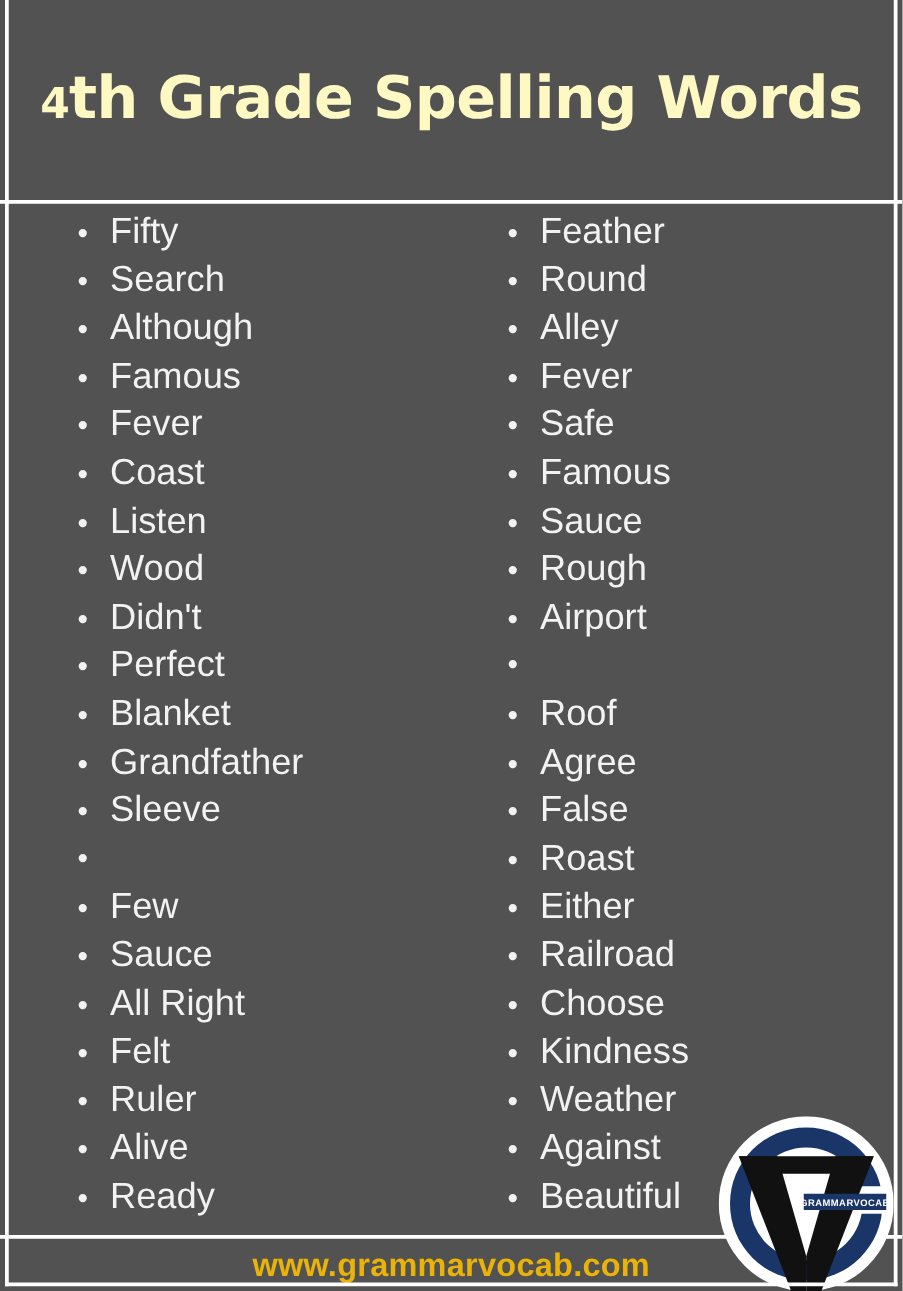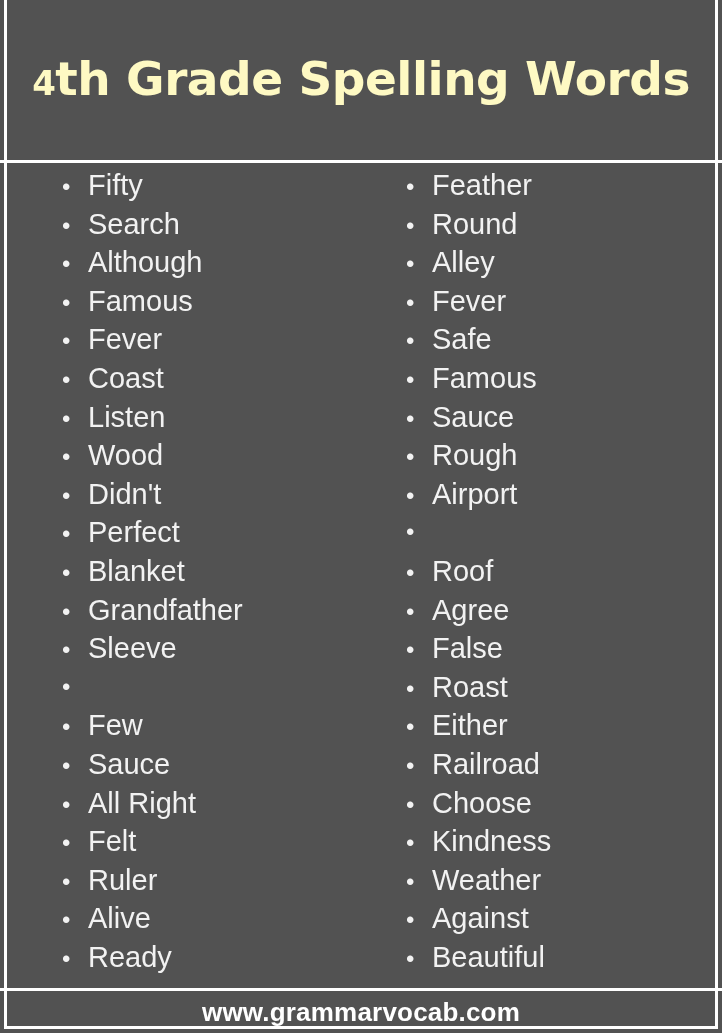--- a/index.html
+++ b/index.html
@@ -127,21 +127,21 @@
     left: 0;
     top: 991px;
     width: 722px;
     height: 42px;
     background: #525252;
     display: flex;
     align-items: center;
     justify-content: center;
   }
   #footer-url {
-    color: #ffffff;
+    color: #eab308;
     font-family: "Liberation Sans", sans-serif;
     font-weight: bold;
     font-size: 26px;
     letter-spacing: 0.2px;
     line-height: 1;
     white-space: nowrap;
   }
 
   
   #logo {
@@ -335,15 +335,31 @@
           <span class="word-label">Beautiful</span>
         </li>
       </ul>
   </div>
 
   <div id="footer-divider"></div>
   <div id="footer">
     <span id="footer-url">www.grammarvocab.com</span>
   </div>
 
+  <div id="logo">
+    <svg width="140" height="140" viewBox="0 0 140 140" xmlns="http://www.w3.org/2000/svg">
+      <circle cx="70" cy="70" r="70" fill="#ffffff"></circle>
+      <circle cx="70" cy="70" r="61" fill="#1a3668"></circle>
+      <circle cx="70" cy="70" r="45" fill="#ffffff"></circle>
+
+      <rect x="70" y="56" width="62" height="22" fill="#ffffff"></rect>
+
+      <path d="M16 32 L47 32 L70 112 L70 140 L58 140 Z" fill="#111111"></path>
+      <path d="M124 32 L93 32 L70 112 L70 140 L82 140 Z" fill="#111111"></path>
+      <path d="M16 32 L124 32 L116 46 L24 46 Z" fill="#111111"></path>
+
+      <rect x="68" y="62" width="66" height="13" fill="#1a3668"></rect>
+      <text x="101" y="72" fill="#ffffff" font-size="7.5" font-weight="bold" font-family="Liberation Sans, sans-serif" text-anchor="middle" letter-spacing="0.4">GRAMMARVOCAB</text>
+    </svg>
+  </div>
 
   <div id="inner-frame"></div>
 </div>
 
 </body></html>

